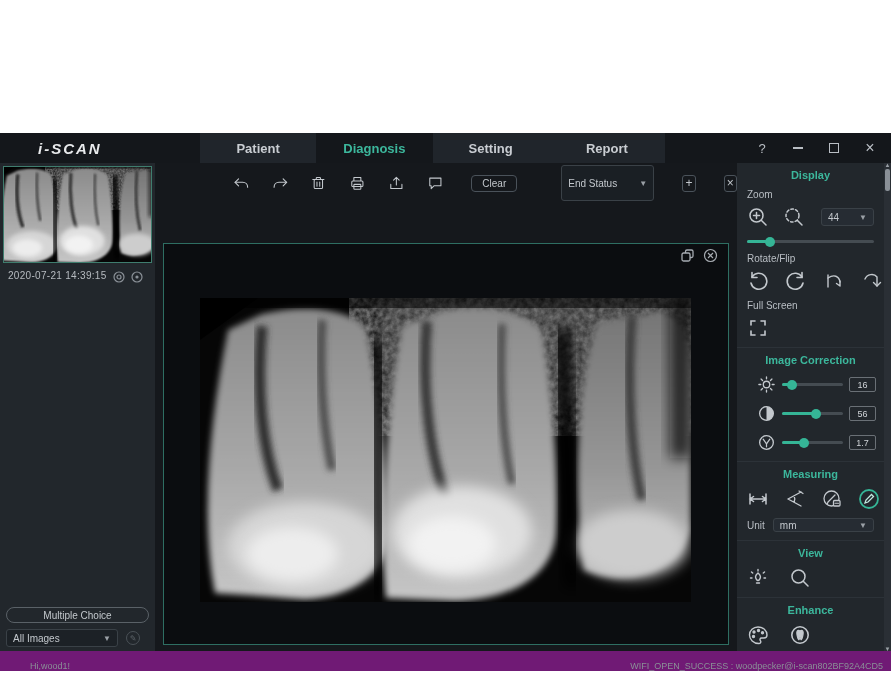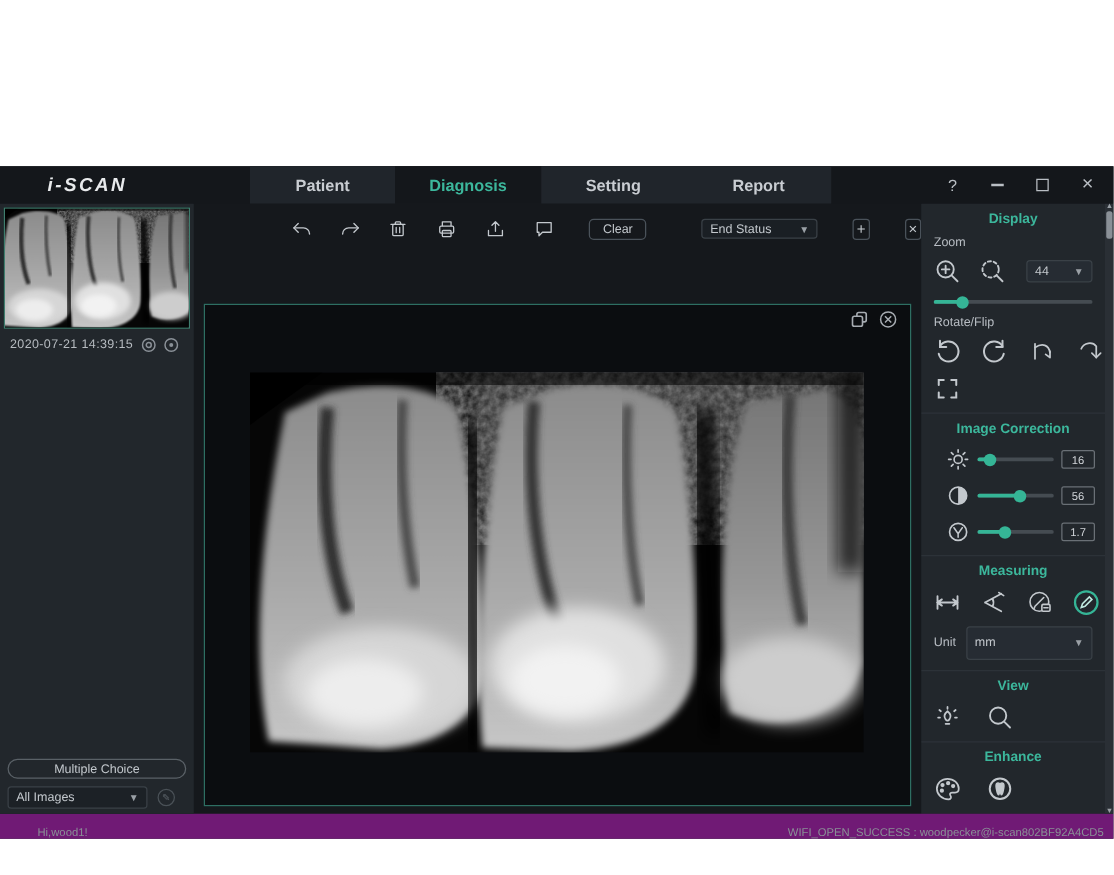--- a/index.html
+++ b/index.html
@@ -37,21 +37,21 @@
   .filter-row .dropdown { width:112px; }
   .caret { font-size:8px; color:#9aa0a6; }
   .mini-circle { width:14px; height:14px; border:1px solid #4a5157; border-radius:50%; color:#5a6167; font-size:8px; display:flex; align-items:center; justify-content:center; }
 
   
   .main { flex:1; display:flex; flex-direction:column; background:#15181c; min-width:0;gap:40px; }
   .toolbar { height:40px; display:flex; align-items:center; gap:22px; padding-left:78px; flex:none; }
   .ticon { width:22px; height:22px; color:#c3c8cd; }
   .ticon svg { width:100%; height:100%; }
   .clear-btn { border:1px solid #4a525a; border-radius:4px; color:#c3c8cd; font-size:10px; padding:2px 10px; margin-left:6px; }
-  .status-dd { width:118px; height:16px; margin-left:22px; background:#1a1f24;align-items:center; }
+  .status-dd { width:118px; height:36px; margin-left:22px; background:#1a1f24;align-items:center; }
   .sq-btn { width:17px; height:17px; border:1px solid #4a525a; border-radius:3px; color:#c3c8cd; font-size:12px; display:flex; align-items:center; justify-content:center; margin-left:6px; }
   .canvas { flex:1; margin:0 8px 6px 8px; border:1px solid #2e6e62; background:#0b0d10; position:relative; }
   .canvas-tools { position:absolute; top:4px; right:10px; display:flex; gap:8px; }
   .cicon { width:15px; height:15px; color:#a7acb2; }
   .cicon svg { width:100%; height:100%; }
   .xray { position:absolute; left:36px; top:54px; width:491px; height:304px; }
   .xray svg { display:block; width:100%; height:100%; }
 
   
   .rpanel { width:147px; background:#22272c; flex:none; color:#b9bec4; font-size:10px; overflow:hidden; }
@@ -65,21 +65,21 @@
   .zoom-dd { width:62px; height:18px; margin-left:2px; background:#262c33; }
   .slider-wrap { padding:8px 10px 6px 10px; }
   .slider { position:relative; height:3px; background:#454c52; border-radius:2px; }
   .slider .fill { position:relative; height:100%; background:#35b596; border-radius:2px; }
   .slider .thumb { position:absolute; right:-5px; top:50%; transform:translateY(-50%); width:10px; height:10px; border-radius:50%; background:#35b596; }
   .corr-row { display:flex; align-items:center; gap:6px; padding:5px 8px 5px 20px; }
   .corr-row .picon { width:19px; height:19px; }
   .corr-row .slider { flex:1; }
   .valbox { width:27px; height:15px; border:1px solid #6a7076; border-radius:2px; color:#d0d4d8; font-size:9px; display:flex; align-items:center; justify-content:center; flex:none; }
   .unit-row { display:flex; align-items:center; gap:8px; padding:4px 10px 8px 10px; }
-  .unit-row .dropdown { flex:1; height:27px; background:#262c33; }
+  .unit-row .dropdown { flex:1; height:14px; background:#262c33; }
 
   
   .scrollbar { width:7px; background:#2a2f35; flex:none; position:relative; }
   .scroll-thumb { position:absolute; top:6px; left:1px; width:5px; height:22px; background:#8a9097; border-radius:2px; }
   .scroll-arrow { position:absolute; left:0; width:7px; font-size:6px; color:#9aa0a6; text-align:center; }
   .scroll-arrow.up { top:-1px; } .scroll-arrow.down { bottom:-1px; }
 
   
   .statusbar { height:20px; background:#701a75; display:flex; align-items:flex-end; justify-content:space-between; padding:0 8px 0 30px; flex:none;gap:48px; }
   .statusbar div { font-size:9px; color:#8a9097; }
@@ -316,20 +316,21 @@
                   <path d="M17 16 L17 11 M17 16 L13.5 13.5"></path>
                 </svg>
             </span>
             <span class="picon">
               <svg viewBox="0 0 22 22" fill="none" stroke="currentColor" stroke-width="1.4" stroke-linecap="round">
                   <path d="M4 9 C6 4 13 3 16 7 L16 16"></path>
                   <path d="M16 16 L12.5 12.5 M16 16 L19.5 12.5"></path>
                 </svg>
             </span>
           </div>
+          <div class="plabel">Full Screen</div>
           <div class="icon-row" style="padding-bottom:8px;">
             <span class="picon">
               <svg viewBox="0 0 22 22" fill="none" stroke="currentColor" stroke-width="1.6" stroke-linecap="round">
                   <path d="M4 8 V4 H8 M14 4 H18 V8 M18 14 V18 H14 M8 18 H4 V14"></path>
                 </svg>
             </span>
           </div>
         </div>
 
         <div class="sec">

